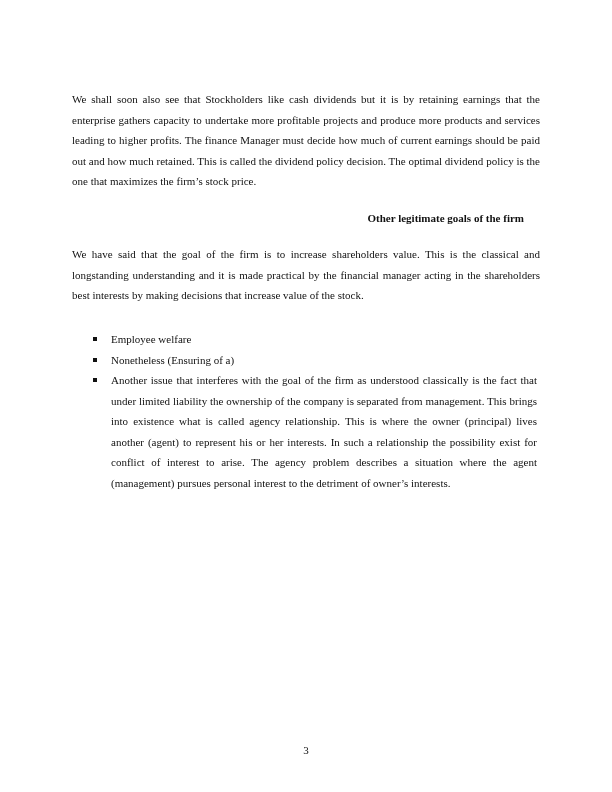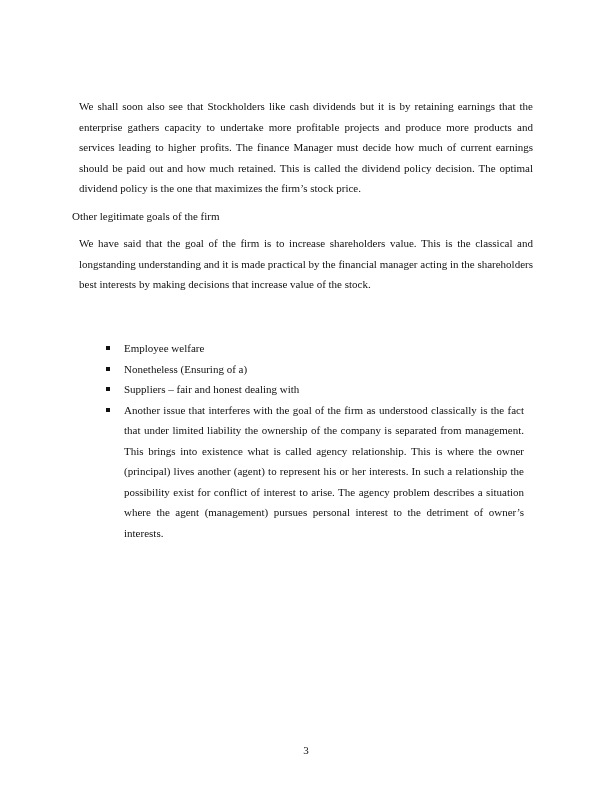--- a/index.html
+++ b/index.html
@@ -17,33 +17,34 @@
     }
     .page {
       position: absolute;
       left: 72px;
       top: 89px;
       width: 468px;
       font-size: 11px;
       line-height: 20.5px;
     }
     .para {
-      margin: 7px;
+      margin: 0;
       text-align: justify;
     }
     .heading {
-      margin: 0;
-      font-weight: normal;
+      margin: 16px;
+      font-weight: bold;
+      text-align: right;
     }
     .spacer {
       height: 20.5px;
     }
     ul.bullets {
       list-style: none;
-      margin: 16px;
+      margin: 3px;
       padding: 0;
     }
     ul.bullets li {
       position: relative;
       padding-left: 36px;
       text-align: justify;
     }
     ul.bullets li .bullet {
       position: absolute;
       left: 18px;
@@ -73,21 +74,20 @@
     <li>
       <span class="bullet"></span>
       <span>Employee welfare</span>
     </li>
     <li>
       <span class="bullet"></span>
       <span>Nonetheless (Ensuring of a)</span>
     </li>
     <li>
       <span class="bullet"></span>
-      <span>Suppliers – fair and honest dealing with</span>
     </li>
     <li>
       <span class="bullet"></span>
       <span>Another issue that interferes with the goal of the firm as understood classically is the fact that under limited liability the ownership of the company is separated from management. This brings into existence what is called agency relationship. This is where the owner (principal) lives another (agent) to represent his or her interests.  In such a relationship the possibility exist for conflict of interest to arise. The agency problem describes a situation where the agent (management) pursues personal interest to the detriment of owner’s interests.</span>
     </li>
   </ul>
 </div>
 
 <div class="page-number">3</div>
 

